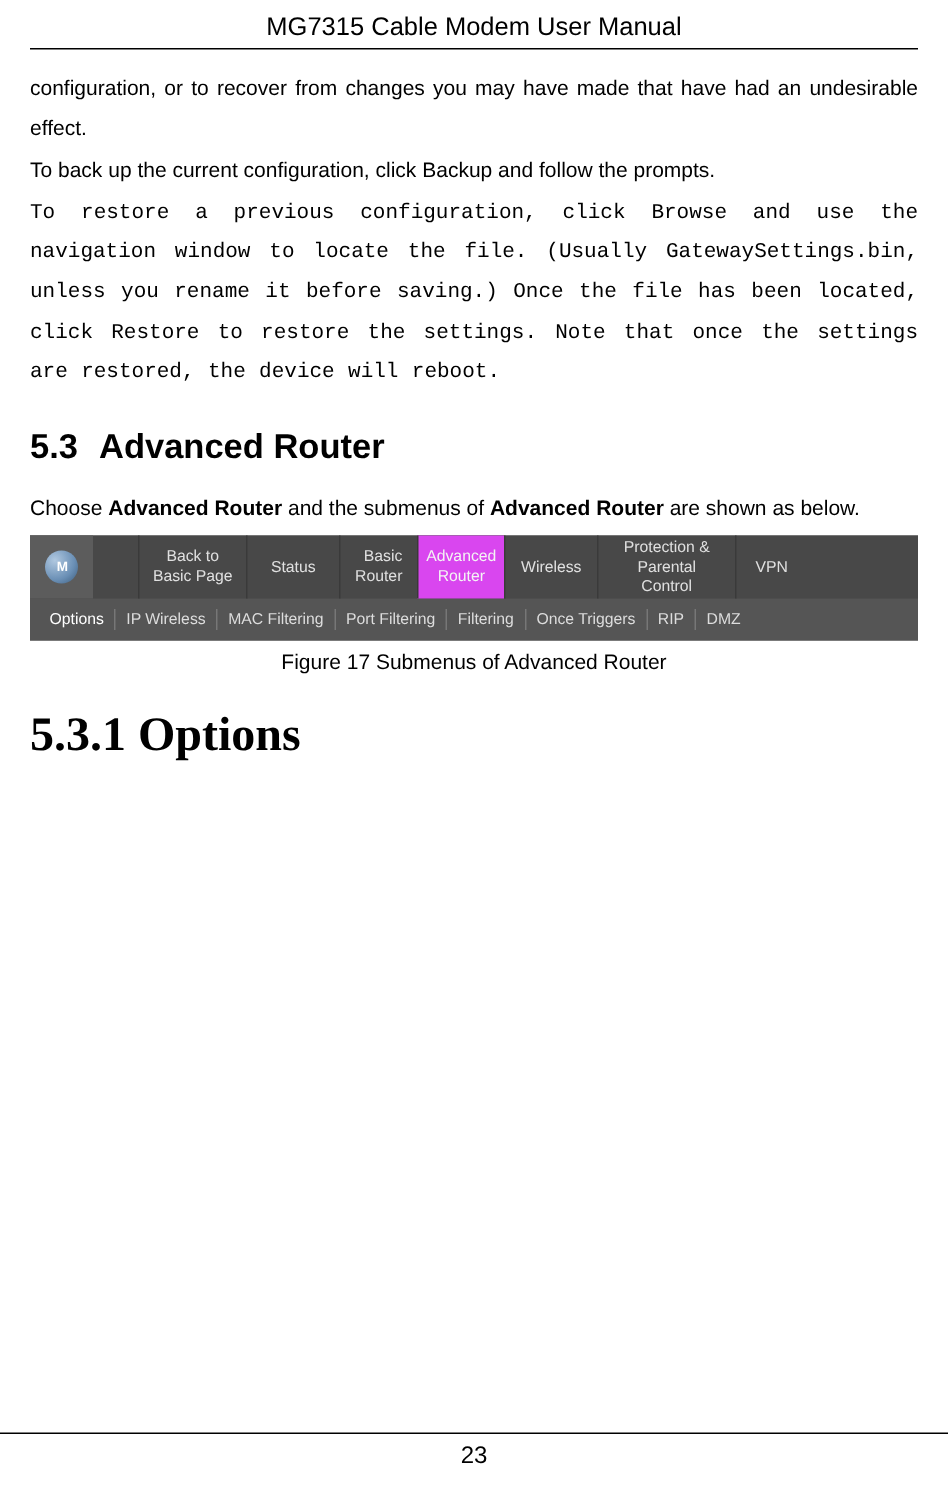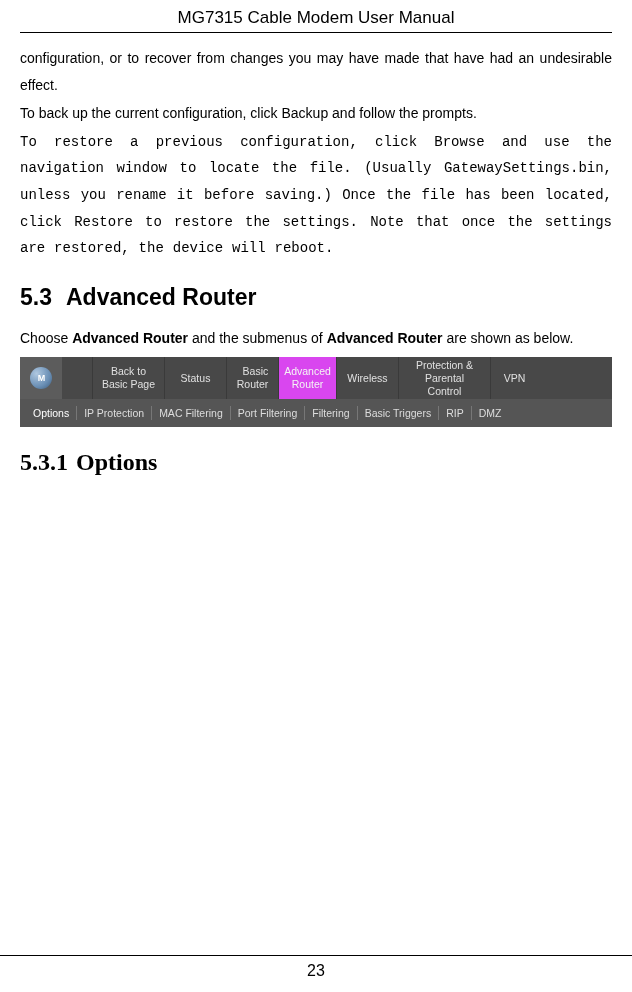--- a/index.html
+++ b/index.html
@@ -37,21 +37,21 @@
     }
     .section-heading {
       font-size: 23px;
       font-weight: bold;
       margin: 22px 0 14px 0;
     }
     .section-num {
       margin-right: 14px;
     }
     .sub-heading {
-      font-size: 24px;
+      font-size: 32px;
       font-family: "Times New Roman", serif;
       font-weight: bold;
       margin: 22px 0 16px 0;
     }
     .sub-num {
       margin-right: 8px;
     }
     .figure-caption {
       text-align: center;
       font-size: 14px;
@@ -179,30 +179,31 @@
       <div class="nav-item advanced">Advanced
 Router</div>
       <div class="nav-item wireless">Wireless</div>
       <div class="nav-item protection">Protection &amp;
 Parental Control</div>
       <div class="nav-item vpn">VPN</div>
       <div class="nav-item fill"></div>
     </div>
     <div class="subnav">
       <span class="subnav-item active">Options</span>
-      <span class="subnav-item">IP Protection</span>
+      <span class="subnav-item">IP Wireless</span>
       <span class="subnav-item">MAC Filtering</span>
       <span class="subnav-item">Port Filtering</span>
       <span class="subnav-item">Filtering</span>
-      <span class="subnav-item">Basic Triggers</span>
+      <span class="subnav-item">Once Triggers</span>
       <span class="subnav-item">RIP</span>
       <span class="subnav-item">DMZ</span>
     </div>
   </div>
 
+  <div class="figure-caption">Figure 17 Submenus of Advanced Router</div>
 
   <h2 class="sub-heading">
     <span class="sub-num">5.3.1</span><span>Options</span>
   </h2>
 
 
 </div>
 
 <div class="footer">
   <span>23</span>

